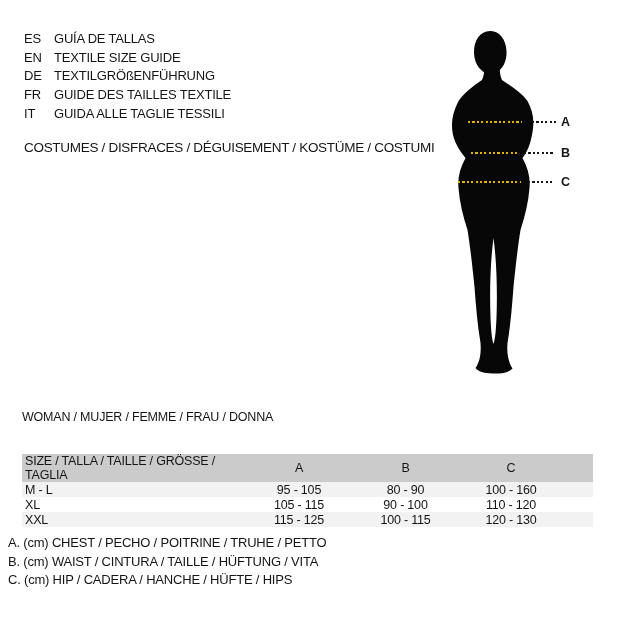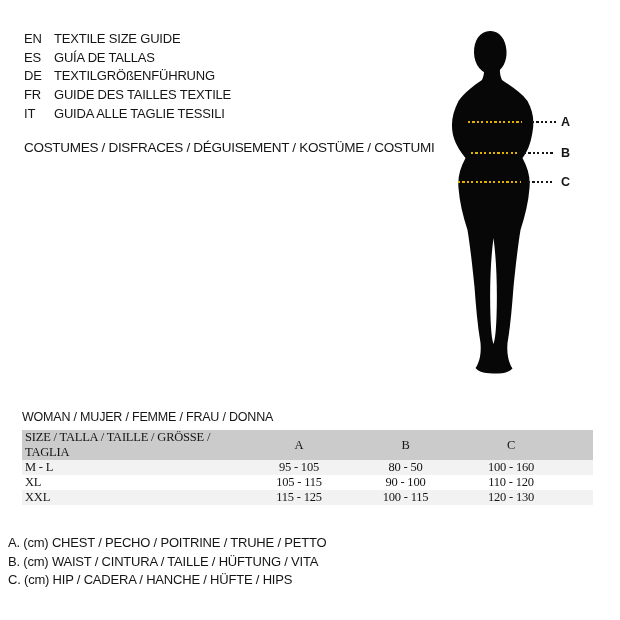--- a/index.html
+++ b/index.html
@@ -29,43 +29,43 @@
   .dl-c-out  { left:528px; top:181px; width:25px; }
 
   .mlabel { position:absolute; left:561px; font-size:12.5px; font-weight:bold; line-height:12px; }
   .mlabel-a { top:116px; }
   .mlabel-b { top:147px; }
   .mlabel-c { top:176px; }
 
   
   .section-title { left:22px; top:411px; font-size:12.5px; line-height:13px; letter-spacing:-0.2px; white-space:nowrap; }
 
-  .size-table-wrap { left:22px; top:430px; width:571px;font-family:Liberation Serif, serif; }
+  .size-table-wrap { left:22px; top:454px; width:571px; }
   table.size-table { width:571px; border-collapse:collapse; table-layout:fixed; font-size:12.5px; letter-spacing:-0.2px; }
   table.size-table th, table.size-table td { padding:0; font-weight:normal; }
   table.size-table thead th { height:14px; background:#cbcbcb; text-align:center; }
   table.size-table thead th.size-col { text-align:left; padding-left:3px; }
   table.size-table tbody td { height:15px; text-align:center; }
   table.size-table tbody td.size-cell { text-align:left; padding-left:3px; }
   table.size-table tbody tr.alt { background:#f2f2f2; }
   .w-size { width:224px; } .w-a { width:106px; } .w-b { width:107px; } .w-c { width:134px; }
   .c-pad { padding-right:30px !important; }
 
   
   .legend-block { left:8px; top:534px; font-size:13px; line-height:18.7px; letter-spacing:-0.2px; white-space:nowrap; }
 </style>
 </head>
 <body>
 
 <div class="abs lang-block">
   <div>
-    <span class="lang-code">EN</span><span>TEXTILE SIZE GUIDE</span>
+    <span class="lang-code">ES</span><span>GUÍA DE TALLAS</span>
   </div>
   <div>
-    <span class="lang-code">ES</span><span>GUÍA DE TALLAS</span>
+    <span class="lang-code">EN</span><span>TEXTILE SIZE GUIDE</span>
   </div>
   <div>
     <span class="lang-code">DE</span><span>TEXTILGRÖßENFÜHRUNG</span>
   </div>
   <div>
     <span class="lang-code">FR</span><span>GUIDE DES TAILLES TEXTILE</span>
   </div>
   <div>
     <span class="lang-code">IT</span><span>GUIDA ALLE TAGLIE TESSILI</span>
   </div>
@@ -135,21 +135,21 @@
         <th class="size-col">SIZE / TALLA / TAILLE / GRÖSSE / TAGLIA</th>
         <th>A</th>
         <th>B</th>
         <th class="c-pad">C</th>
       </tr>
     </thead>
     <tbody>
       <tr class="alt">
         <td class="size-cell">M - L</td>
         <td>95 - 105</td>
-        <td>80 - 50</td>
+        <td>80 - 90</td>
         <td class="c-pad">100 - 160</td>
       </tr>
       <tr>
         <td class="size-cell">XL</td>
         <td>105 - 115</td>
         <td>90 - 100</td>
         <td class="c-pad">110 - 120</td>
       </tr>
       <tr class="alt">
         <td class="size-cell">XXL</td>

